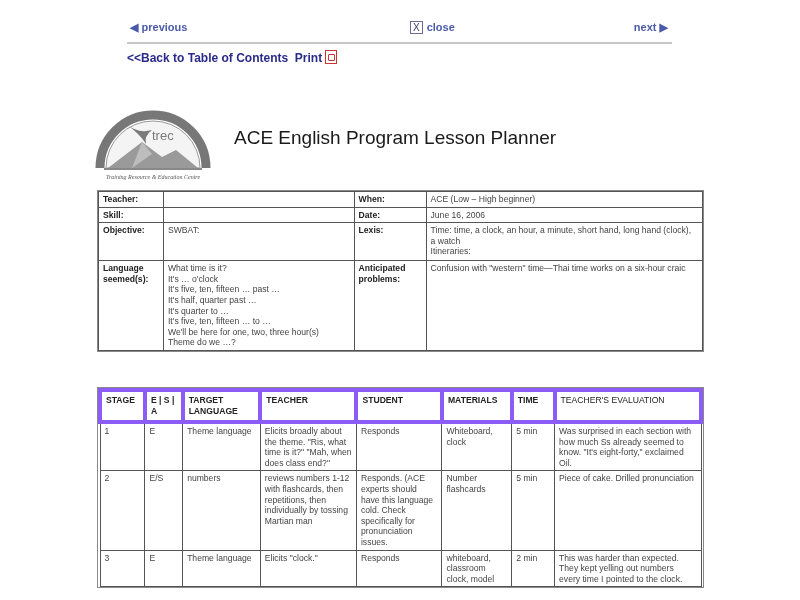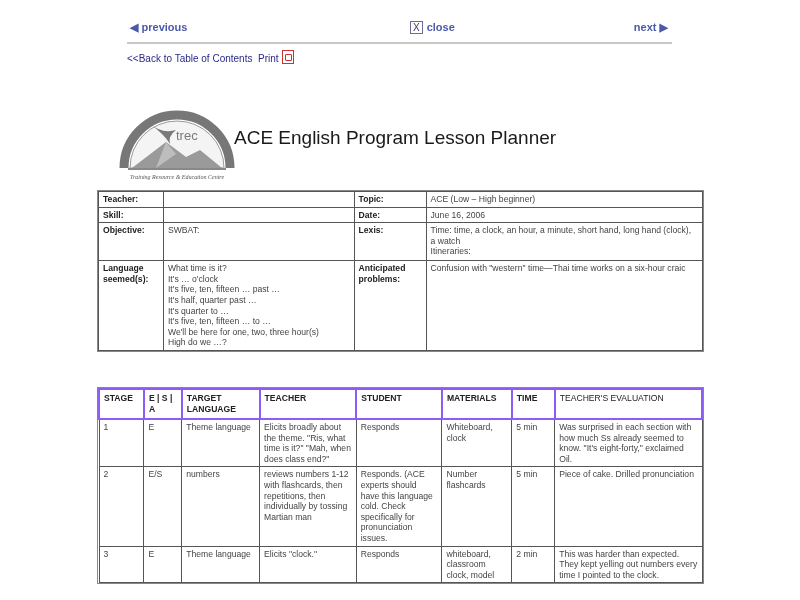--- a/index.html
+++ b/index.html
@@ -3,32 +3,32 @@
 <meta charset="utf-8">
 <style>
   html, body { margin:0; padding:0; background:#ffffff; }
   body { width:800px; height:600px; overflow:hidden; position:relative; font-family:"Liberation Sans", sans-serif; color:#222; }
   .nav { position:absolute; top:19px; left:127px; width:545px; height:20px; font-size:11px; font-weight:bold; color:#4a5aa8; }
   .nav .prev { position:absolute; left:3px; top:2px; cursor:pointer;text-align:center; }
   .nav .close { position:absolute; left:283px; top:2px; cursor:pointer;text-align:center; }
   .nav .next { position:absolute; right:4px; top:2px; cursor:pointer; }
   .xbox { display:inline-block; border:1px solid #6b6b9a; font-size:10px; padding:0 2px; line-height:11px; margin-right:4px; color:#3b3b6a; font-weight:normal; }
   .rule { position:absolute; top:42px; left:127px; width:545px; height:2px; background:#c8c8c8; }
-  .links { position:absolute; top:50px; left:127px; font-size:10px; font-weight:normal; color:#2a2a8a; }
+  .links { position:absolute; top:50px; left:127px; font-size:12px; font-weight:bold; color:#2a2a8a; }
   .links span { cursor:pointer; }
   .pdf { display:inline-block; width:10px; height:12px; border:1px solid #c33; margin-left:3px; vertical-align:-2px; position:relative; background:#fff; }
   .pdf:after { content:""; position:absolute; left:2px; top:3px; width:5px; height:5px; border:1px solid #c33; border-radius:1px; }
-  .logo { position:absolute; left:116px; top:102px; width:122px; height:80px;text-decoration:underline; }
+  .logo { position:absolute; left:92px; top:102px; width:122px; height:80px;text-decoration:underline; }
   .title { position:absolute; left:234px; top:127px; font-size:19px; font-weight:normal; color:#1a1a1a; }
   table { border-collapse:collapse; position:absolute; left:98px; font-size:8.6px; color:#444; }
   td { border:1px solid #555; vertical-align:top; padding:2px 4px; line-height:10.6px; }
   td.lbl { font-weight:bold; color:#222; }
   .t1 { top:191px; width:605px; }
   .t2 { top:388px; width:605px; }
-  .t2 th { border:2px solid #8b5cf6; text-align:left; vertical-align:top; font-weight:bold; color:#222; padding:3px 4px; line-height:11px; font-size:8.6px; }
+  .t2 th { border:4px solid #8b5cf6; text-align:left; vertical-align:top; font-weight:bold; color:#222; padding:3px 4px; line-height:11px; font-size:8.6px; }
   .t2 th.norm { font-weight:normal; }
   .t1 { box-shadow:0 0 0 1px #888; }
   .t2 { box-shadow:0 0 0 1px #888; }
 </style>
 </head>
 <body>
 
 <div class="nav">
   <span class="prev">◀ previous</span>
   <span class="close"><span class="xbox">X</span><span>close</span></span>
@@ -60,21 +60,21 @@
   <colgroup>
       <col style="width:65px">
       <col style="width:191px">
       <col style="width:72px">
       <col style="width:277px">
     </colgroup>
   <tbody>
       <tr>
     <td class="lbl">Teacher:</td>
     <td></td>
-    <td class="lbl">Topic:</td>
+    <td class="lbl">When:</td>
     <td>ACE (Low – High beginner)</td>
   </tr>
   <tr>
     <td class="lbl">Skill:</td>
     <td></td>
     <td class="lbl">Date:</td>
     <td>June 16, 2006</td>
   </tr>
   <tr style="height:38px">
     <td class="lbl">Objective:</td>
@@ -88,21 +88,21 @@
   <tr>
     <td class="lbl">Language seemed(s):</td>
     <td>
       <div>What time is it?</div>
       <div>It's … o'clock</div>
       <div>It's five, ten, fifteen … past …</div>
       <div>It's half, quarter past …</div>
       <div>It's quarter to …</div>
       <div>It's five, ten, fifteen … to …</div>
       <div>We'll be here for one, two, three hour(s)</div>
-      <div>High do we …?</div>
+      <div>Theme do we …?</div>
     </td>
     <td class="lbl">Anticipated problems:</td>
     <td>Confusion with "western" time—Thai time works on a six-hour craic</td>
   </tr>
 </tbody>
   </table>
 
 <table class="t2">
   <colgroup>
       <col style="width:45px">

